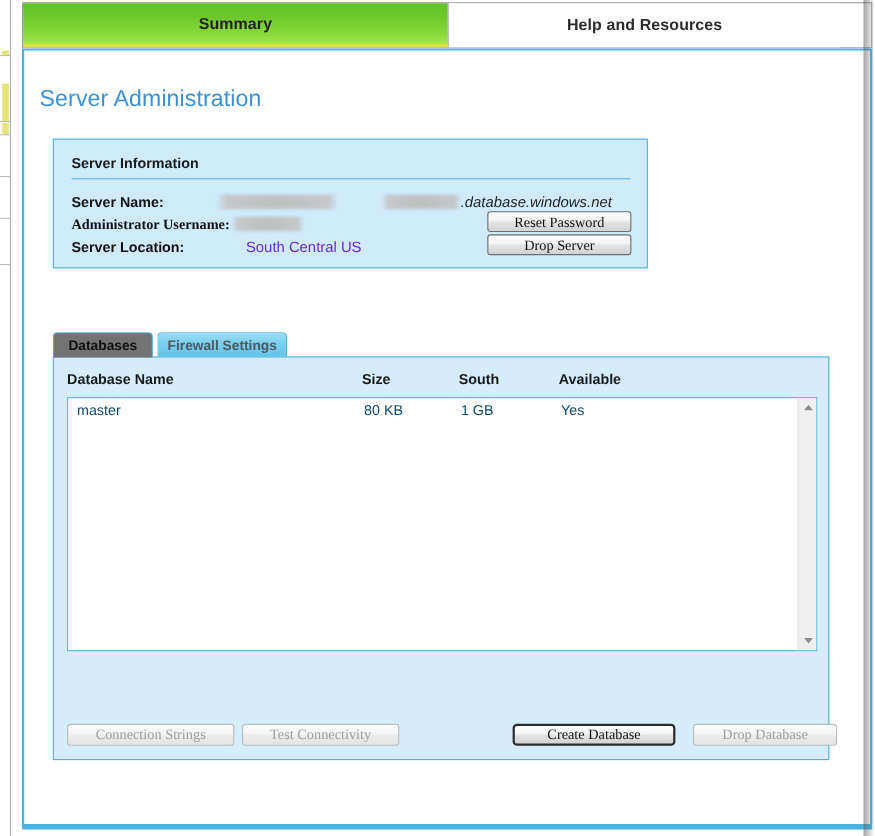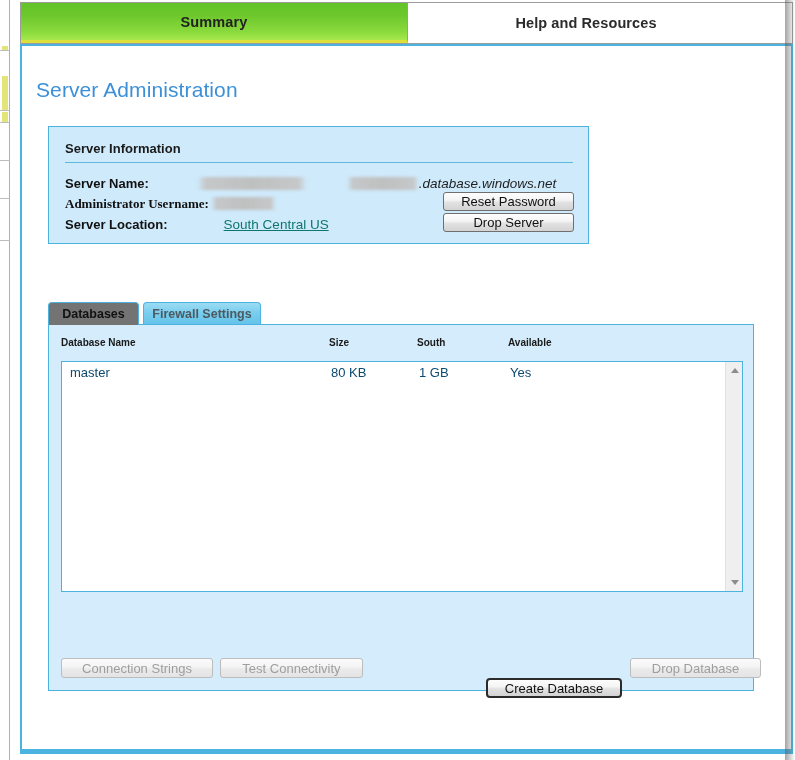--- a/index.html
+++ b/index.html
@@ -160,23 +160,22 @@
     align-items: center;
   }
   .info-label {
     font-size: 13px;
     font-weight: bold;
     color: #111111;
     white-space: nowrap;
   }
   .info-value {
     font-size: 13.5px;
-    color: #0f766e;
-    white-space: nowrap;
-    text-decoration: underline;
+    color: #6d28d9;
+    white-space: nowrap;
   }
   .redacted {
     display: inline-block;
     background: linear-gradient(to right,
        rgba(200,200,200,0) 0%,
        rgba(196,196,196,0.92) 8%,
        rgba(190,190,190,0.98) 50%,
        rgba(196,196,196,0.92) 92%,
        rgba(200,200,200,0) 100%);
     filter: blur(1.6px);
@@ -189,21 +188,21 @@
     color: #1f1f1f;
     white-space: nowrap;
   }
 
   
   .btn {
     display: inline-flex;
     align-items: center;
     justify-content: center;
     box-sizing: border-box;
-    font-family: Liberation Sans, sans-serif;
+    font-family: Liberation Serif, serif;
     font-size: 13px;
     color: #101010;
     background: linear-gradient(to bottom, #fdfdfd 0%, #f4f4f4 42%, #e2e2e2 55%, #d3d3d3 100%);
     border: 1px solid #6f6f6f;
     border-radius: 3px;
     padding: 0 8px;
     cursor: pointer;
     user-select: none;
     white-space: nowrap;
   }
@@ -276,21 +275,21 @@
 
   .db-header-row {
     position: absolute;
     left: 12px;
     top: 12px;
     width: 680px;
     height: 20px;
   }
   .db-col {
     position: absolute;
-    font-size: 10px;
+    font-size: 13px;
     font-weight: bold;
     color: #1a1a1a;
     white-space: nowrap;
   }
 
   .db-listbox {
     position: absolute;
     left: 12px;
     top: 36px;
     width: 682px;
@@ -437,21 +436,21 @@
             </div>
             <div class="sb-arrow down">
               <span class="glyph"></span>
             </div>
           </div>
         </div>
 
         <div class="db-footer">
           <button class="btn btn-disabled footer-btn" style="left:0px;width:152px;">Connection Strings</button>
           <button class="btn btn-disabled footer-btn" style="left:159px;width:143px;">Test Connectivity</button>
-          <button class="btn btn-default footer-btn" style="left:425px;width:136px;margin-top:20px;">Create Database</button>
+          <button class="btn btn-default footer-btn" style="left:405px;width:148px;">Create Database</button>
           <button class="btn btn-disabled footer-btn" style="left:569px;width:131px;">Drop Database</button>
         </div>
 
       </div>
 
     </div>
   </div>
 
   <div class="window-shadow"></div>
 

